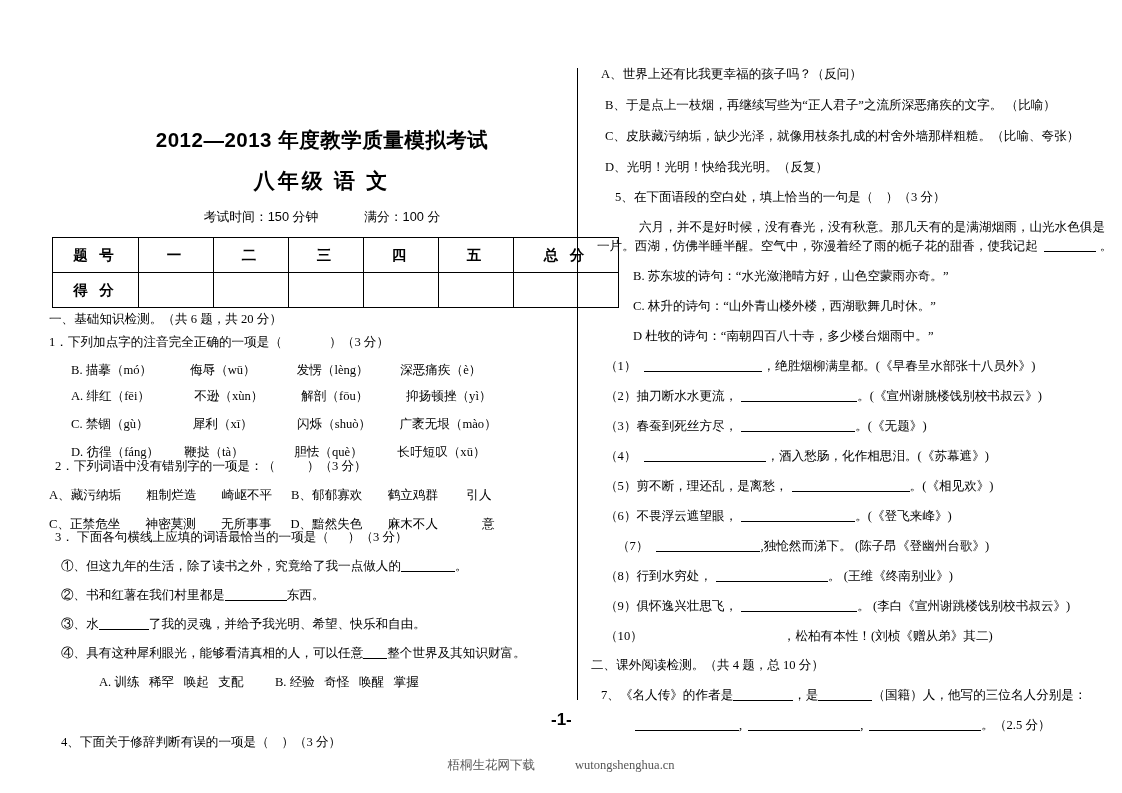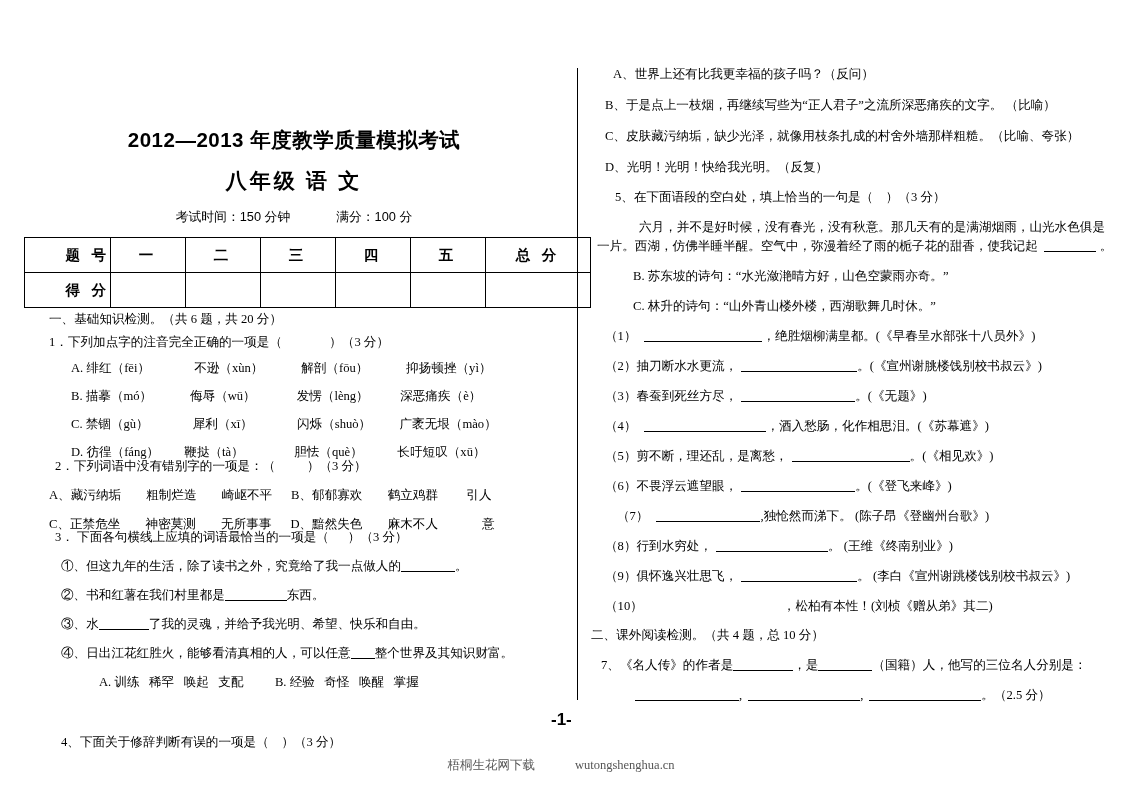--- a/index.html
+++ b/index.html
@@ -26,21 +26,21 @@
     left: 577px;
     top: 68px;
     width: 1px;
     height: 632px;
     background: #000;
   }
 
   
   .col-left {
     position: absolute;
-    left: 24px;
+    left: 52px;
     top: 60px;
     width: 540px;
   }
   .exam-title {
     text-align: center;
     font-size: 20.5px;
     font-weight: bold;
     font-family: "Liberation Sans", "DejaVu Sans", sans-serif;
     letter-spacing: 0.5px;
     margin-top: 66px;
@@ -71,21 +71,21 @@
   .score-table td {
     border: 1.4px solid #000;
     height: 34px;
     text-align: center;
     vertical-align: middle;
     font-size: 14.5px;
     font-weight: bold;
     letter-spacing: 4px;
     padding: 0;
   }
-  .score-table td.head-label { width: 85px; text-align: right; }
+  .score-table td.head-label { width: 85px; }
   .score-table td.col-n { width: 74px; }
   .score-table td.col-total { width: 104px; }
   .blank {
     display: inline-block;
     border-bottom: 1px solid #000;
     height: 12px;
     vertical-align: -2px;
   }
   .blank-plain {
     display: inline-block;
@@ -167,65 +167,66 @@
     </tbody>
       </table>
   </div>
 
   <div class="qblock" style="top:311px;">
     <div class="line">一、基础知识检测。（共 6 题，共 20 分）</div>
   </div>
 
   <div class="qblock" style="top:334px;">
     <div class="line">1．下列加点字的注音完全正确的一项是（               ）（3 分）</div>
+    <div class="line" style="margin-top:11px;margin-left:22px;">B. 描摹（mó）            侮辱（wū）             发愣（lèng）          深恶痛疾（è）</div>
     <div class="line" style="margin-top:9px;margin-left:22px;">A. 绯红（fēi）              不逊（xùn）            解剖（fōu）            抑扬顿挫（yì）</div>
-    <div class="line" style="margin-top:11px;margin-left:22px;">B. 描摹（mó）            侮辱（wū）             发愣（lèng）          深恶痛疾（è）</div>
     <div class="line" style="margin-top:11px;margin-left:22px;">C. 禁锢（gù）              犀利（xī）              闪烁（shuò）         广袤无垠（mào）</div>
     <div class="line" style="margin-top:11px;margin-left:22px;">D. 彷徨（fáng）        鞭挞（tà）                胆怯（què）           长吁短叹（xū）</div>
   </div>
 
   <div class="qblock" style="top:458px;">
     <div class="line" style="margin-left:6px;">2．下列词语中没有错别字的一项是：（          ）（3 分）</div>
     <div class="line" style="margin-top:12px;">A、藏污纳垢        粗制烂造        崎岖不平      B、郁郁寡欢        鹤立鸡群         引人</div>
     <div class="line" style="margin-top:12px;">C、正禁危坐        神密莫测        无所事事      D、黯然失色        麻木不人              意</div>
   </div>
 
   <div class="qblock" style="top:529px;">
     <div class="line" style="margin-left:6px;">3． 下面各句横线上应填的词语最恰当的一项是（      ）（3 分）</div>
 
     <div class="line" style="margin-top:12px;margin-left:12px;"><span>①、但这九年的生活，除了读书之外，究竟给了我一点做人的</span><span class="blank" style="width:54px;"></span><span>。</span></div>
 
     <div class="line" style="margin-top:12px;margin-left:12px;"><span>②、书和红薯在我们村里都是</span><span class="blank" style="width:62px;"></span><span>东西。</span></div>
 
     <div class="line" style="margin-top:12px;margin-left:12px;"><span>③、水</span><span class="blank" style="width:50px;"></span><span>了我的灵魂，并给予我光明、希望、快乐和自由。</span></div>
 
-    <div class="line" style="margin-top:12px;margin-left:12px;"><span>④、日出江花红胜火，能够看清真相的人，可以任意</span><span class="blank" style="width:24px;"></span><span>整个世界及其知识财富。</span></div>
+    <div class="line" style="margin-top:12px;margin-left:12px;"><span>④、具有这种犀利眼光，能够看清真相的人，可以任意</span><span class="blank" style="width:24px;"></span><span>整个世界及其知识财富。</span></div>
 
     <div class="line" style="margin-top:12px;margin-left:50px;">A. 训练   稀罕   唤起   支配          B. 经验   奇怪   唤醒   掌握</div>
   </div>
 
   <div class="qblock" style="top:734px;">
     <div class="line" style="margin-left:12px;">4、下面关于修辞判断有误的一项是（    ）（3 分）</div>
   </div>
 
   <div class="page-num">-1-</div>
 
   <div class="col-right">
 
-    <div class="line" style="margin-left:16px;font-family:Liberation Serif, serif;">A、世界上还有比我更幸福的孩子吗？（反问）</div>
+    <div class="line" style="margin-left:4px;font-family:Liberation Serif, serif;">A、世界上还有比我更幸福的孩子吗？（反问）</div>
     <div class="line" style="margin-top:14px;margin-left:8px;">B、于是点上一枝烟，再继续写些为“正人君子”之流所深恶痛疾的文字。 （比喻）</div>
     <div class="line" style="margin-top:14px;margin-left:8px;">C、皮肤藏污纳垢，缺少光泽，就像用枝条扎成的村舍外墙那样粗糙。（比喻、夸张）</div>
     <div class="line" style="margin-top:14px;margin-left:8px;">D、光明！光明！快给我光明。（反复）</div>
 
     <div class="line" style="margin-top:13px;margin-left:18px;">5、在下面语段的空白处，填上恰当的一句是（    ）（3 分）</div>
     <div class="line" style="margin-top:13px;margin-left:42px;">六月，并不是好时候，没有春光，没有秋意。那几天有的是满湖烟雨，山光水色俱是</div>
     <div class="line" style="margin-top:2px;margin-left:0px;"><span>一片。西湖，仿佛半睡半醒。空气中，弥漫着经了雨的栀子花的甜香，使我记起</span><span class="blank" style="width:52px;margin-left:6px;margin-right:4px;"></span><span>。</span></div>
 
     <div class="line" style="margin-top:13px;margin-left:36px;">B. 苏东坡的诗句：“水光潋滟晴方好，山色空蒙雨亦奇。”</div>
     <div class="line" style="margin-top:13px;margin-left:36px;">C. 林升的诗句：“山外青山楼外楼，西湖歌舞几时休。”</div>
+    <div class="line" style="margin-top:13px;margin-left:36px;">D 杜牧的诗句：“南朝四百八十寺，多少楼台烟雨中。”</div>
 
 
     <div class="line" style="margin-top:13px;margin-left:8px;"><span>（1）</span><span></span><span class="blank" style="width:118px;margin-left:8px;"></span><span>，绝胜烟柳满皇都。(《早春呈水部张十八员外》)</span></div>
 
     <div class="line" style="margin-top:13px;margin-left:8px;"><span>（2）</span><span>抽刀断水水更流，</span><span class="blank" style="width:116px;margin-left:4px;"></span><span>。(《宣州谢朓楼饯别校书叔云》)</span></div>
 
     <div class="line" style="margin-top:13px;margin-left:8px;"><span>（3）</span><span>春蚕到死丝方尽，</span><span class="blank" style="width:114px;margin-left:4px;"></span><span>。(《无题》)</span></div>
 
     <div class="line" style="margin-top:13px;margin-left:8px;"><span>（4）</span><span></span><span class="blank" style="width:122px;margin-left:8px;"></span><span>，酒入愁肠，化作相思泪。(《苏幕遮》)</span></div>
 

